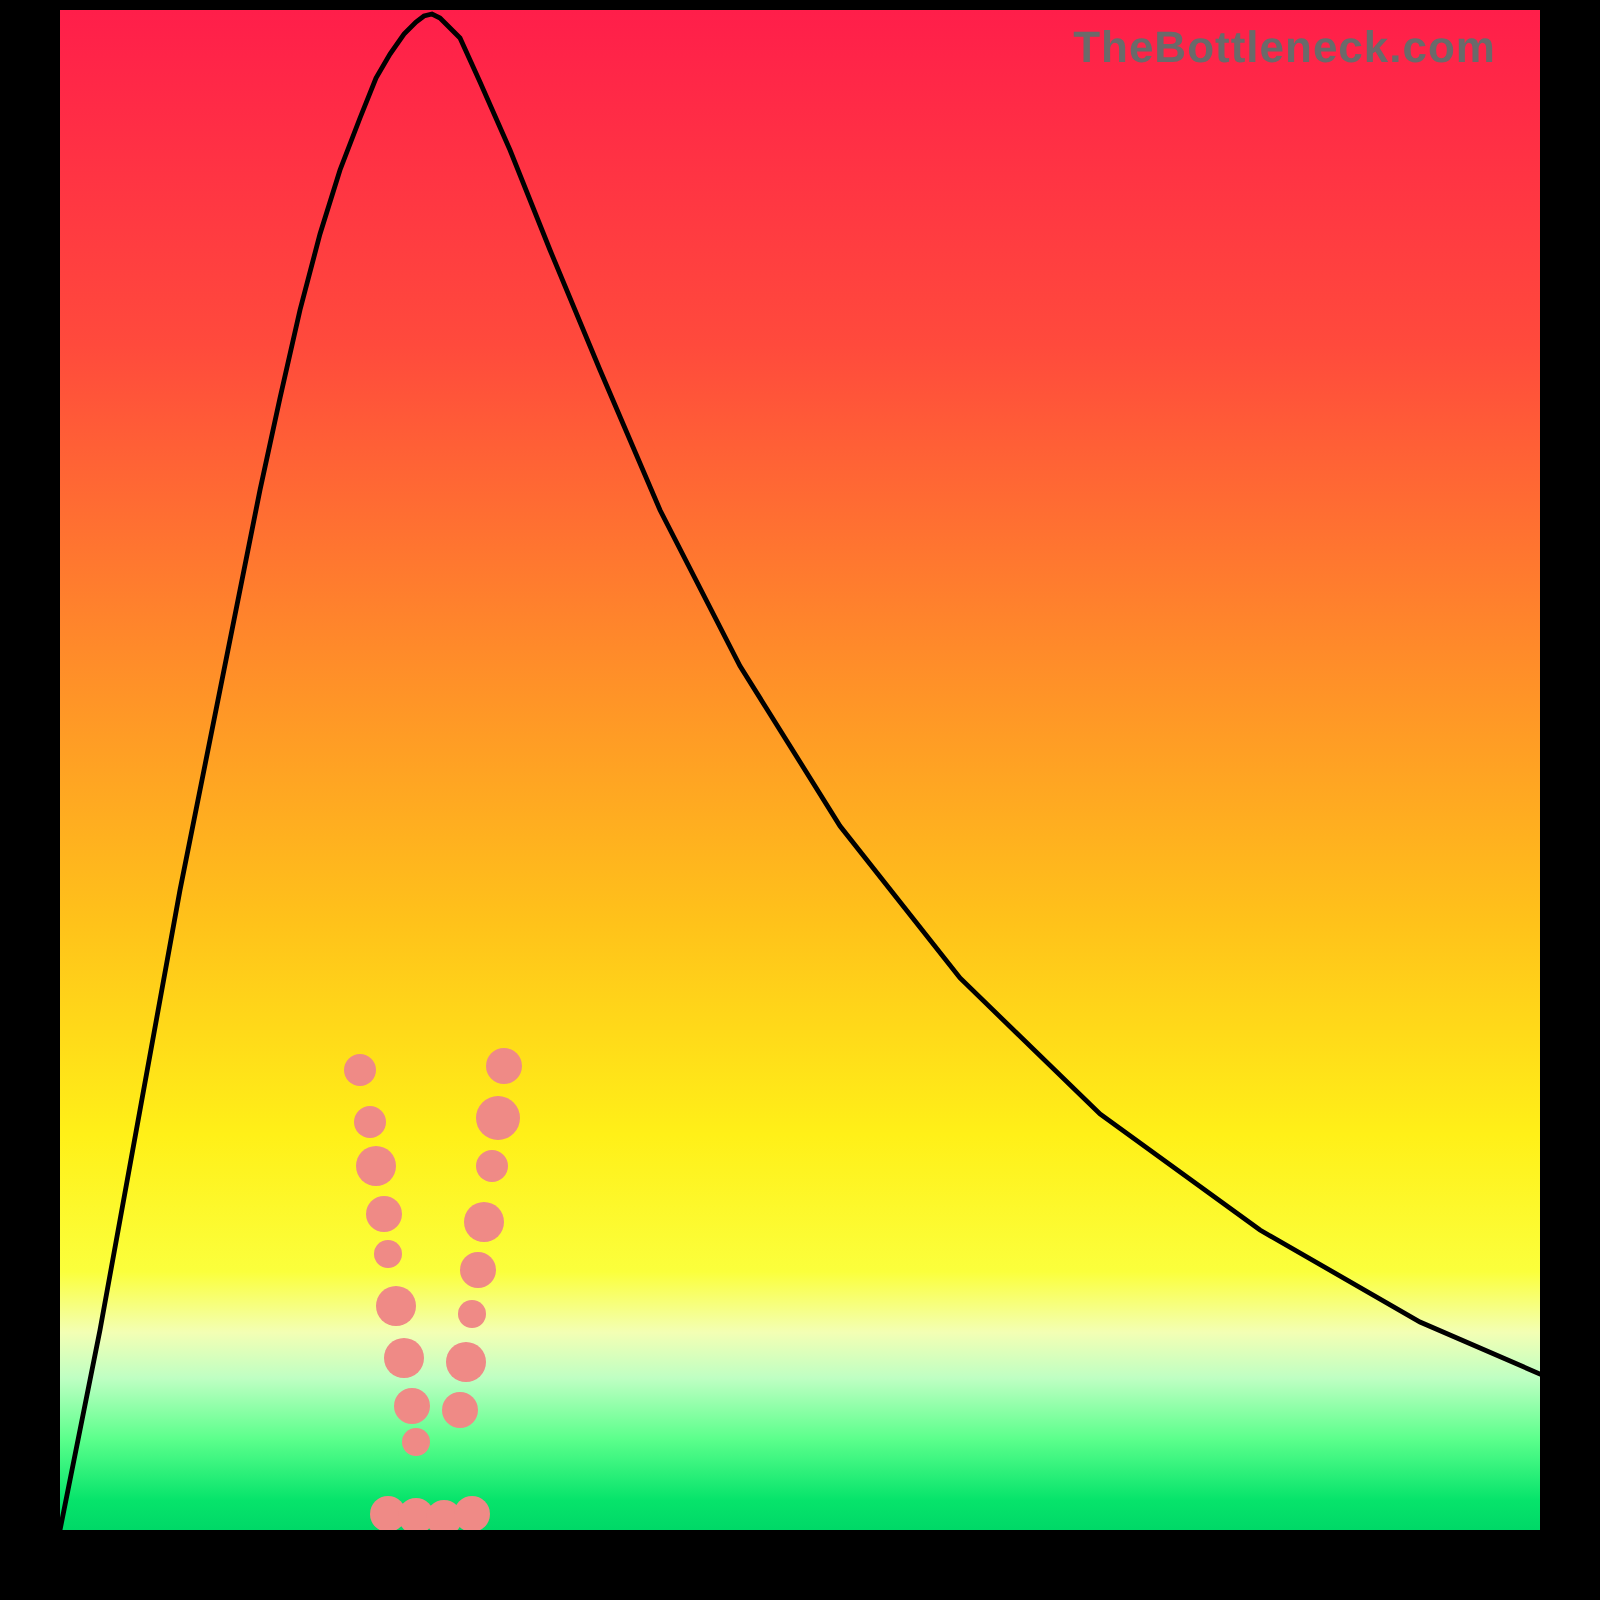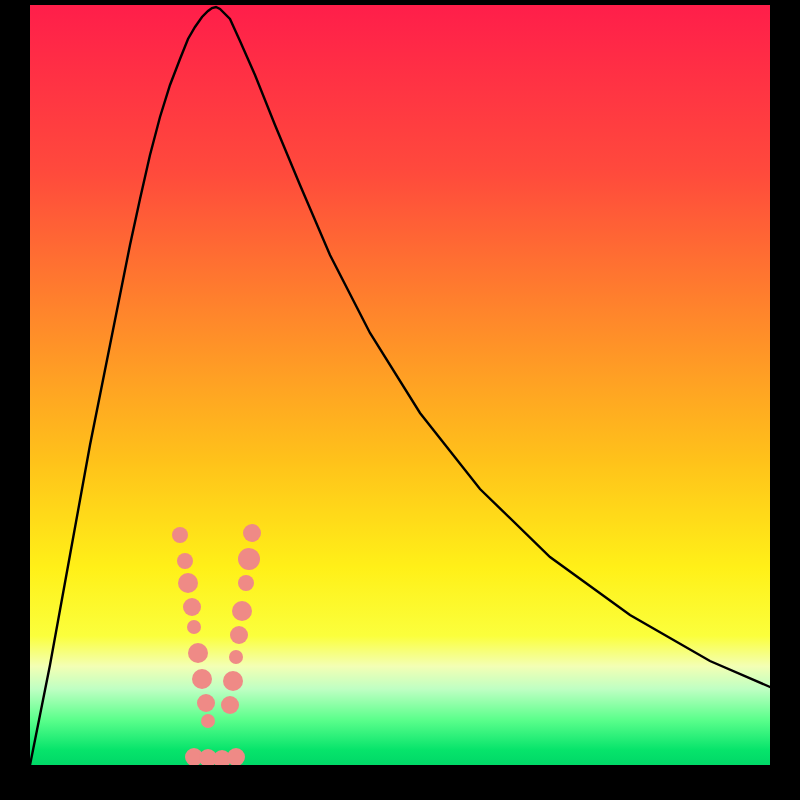--- a/index.html
+++ b/index.html
@@ -37,14 +37,15 @@
         <circle cx="212" cy="606" r="10" fill="#ef8a86"></circle>
         <circle cx="209" cy="630" r="9" fill="#ef8a86"></circle>
         <circle cx="206" cy="652" r="7" fill="#ef8a86"></circle>
         <circle cx="203" cy="676" r="10" fill="#ef8a86"></circle>
         <circle cx="200" cy="700" r="9" fill="#ef8a86"></circle>
         <circle cx="164" cy="752" r="9" fill="#ef8a86"></circle>
         <circle cx="178" cy="753" r="9" fill="#ef8a86"></circle>
         <circle cx="192" cy="754" r="9" fill="#ef8a86"></circle>
         <circle cx="206" cy="752" r="9" fill="#ef8a86"></circle>
       </svg>
+    <div class="watermark">TheBottleneck.com</div>
   </div>
 </div>
 
 </body></html>

